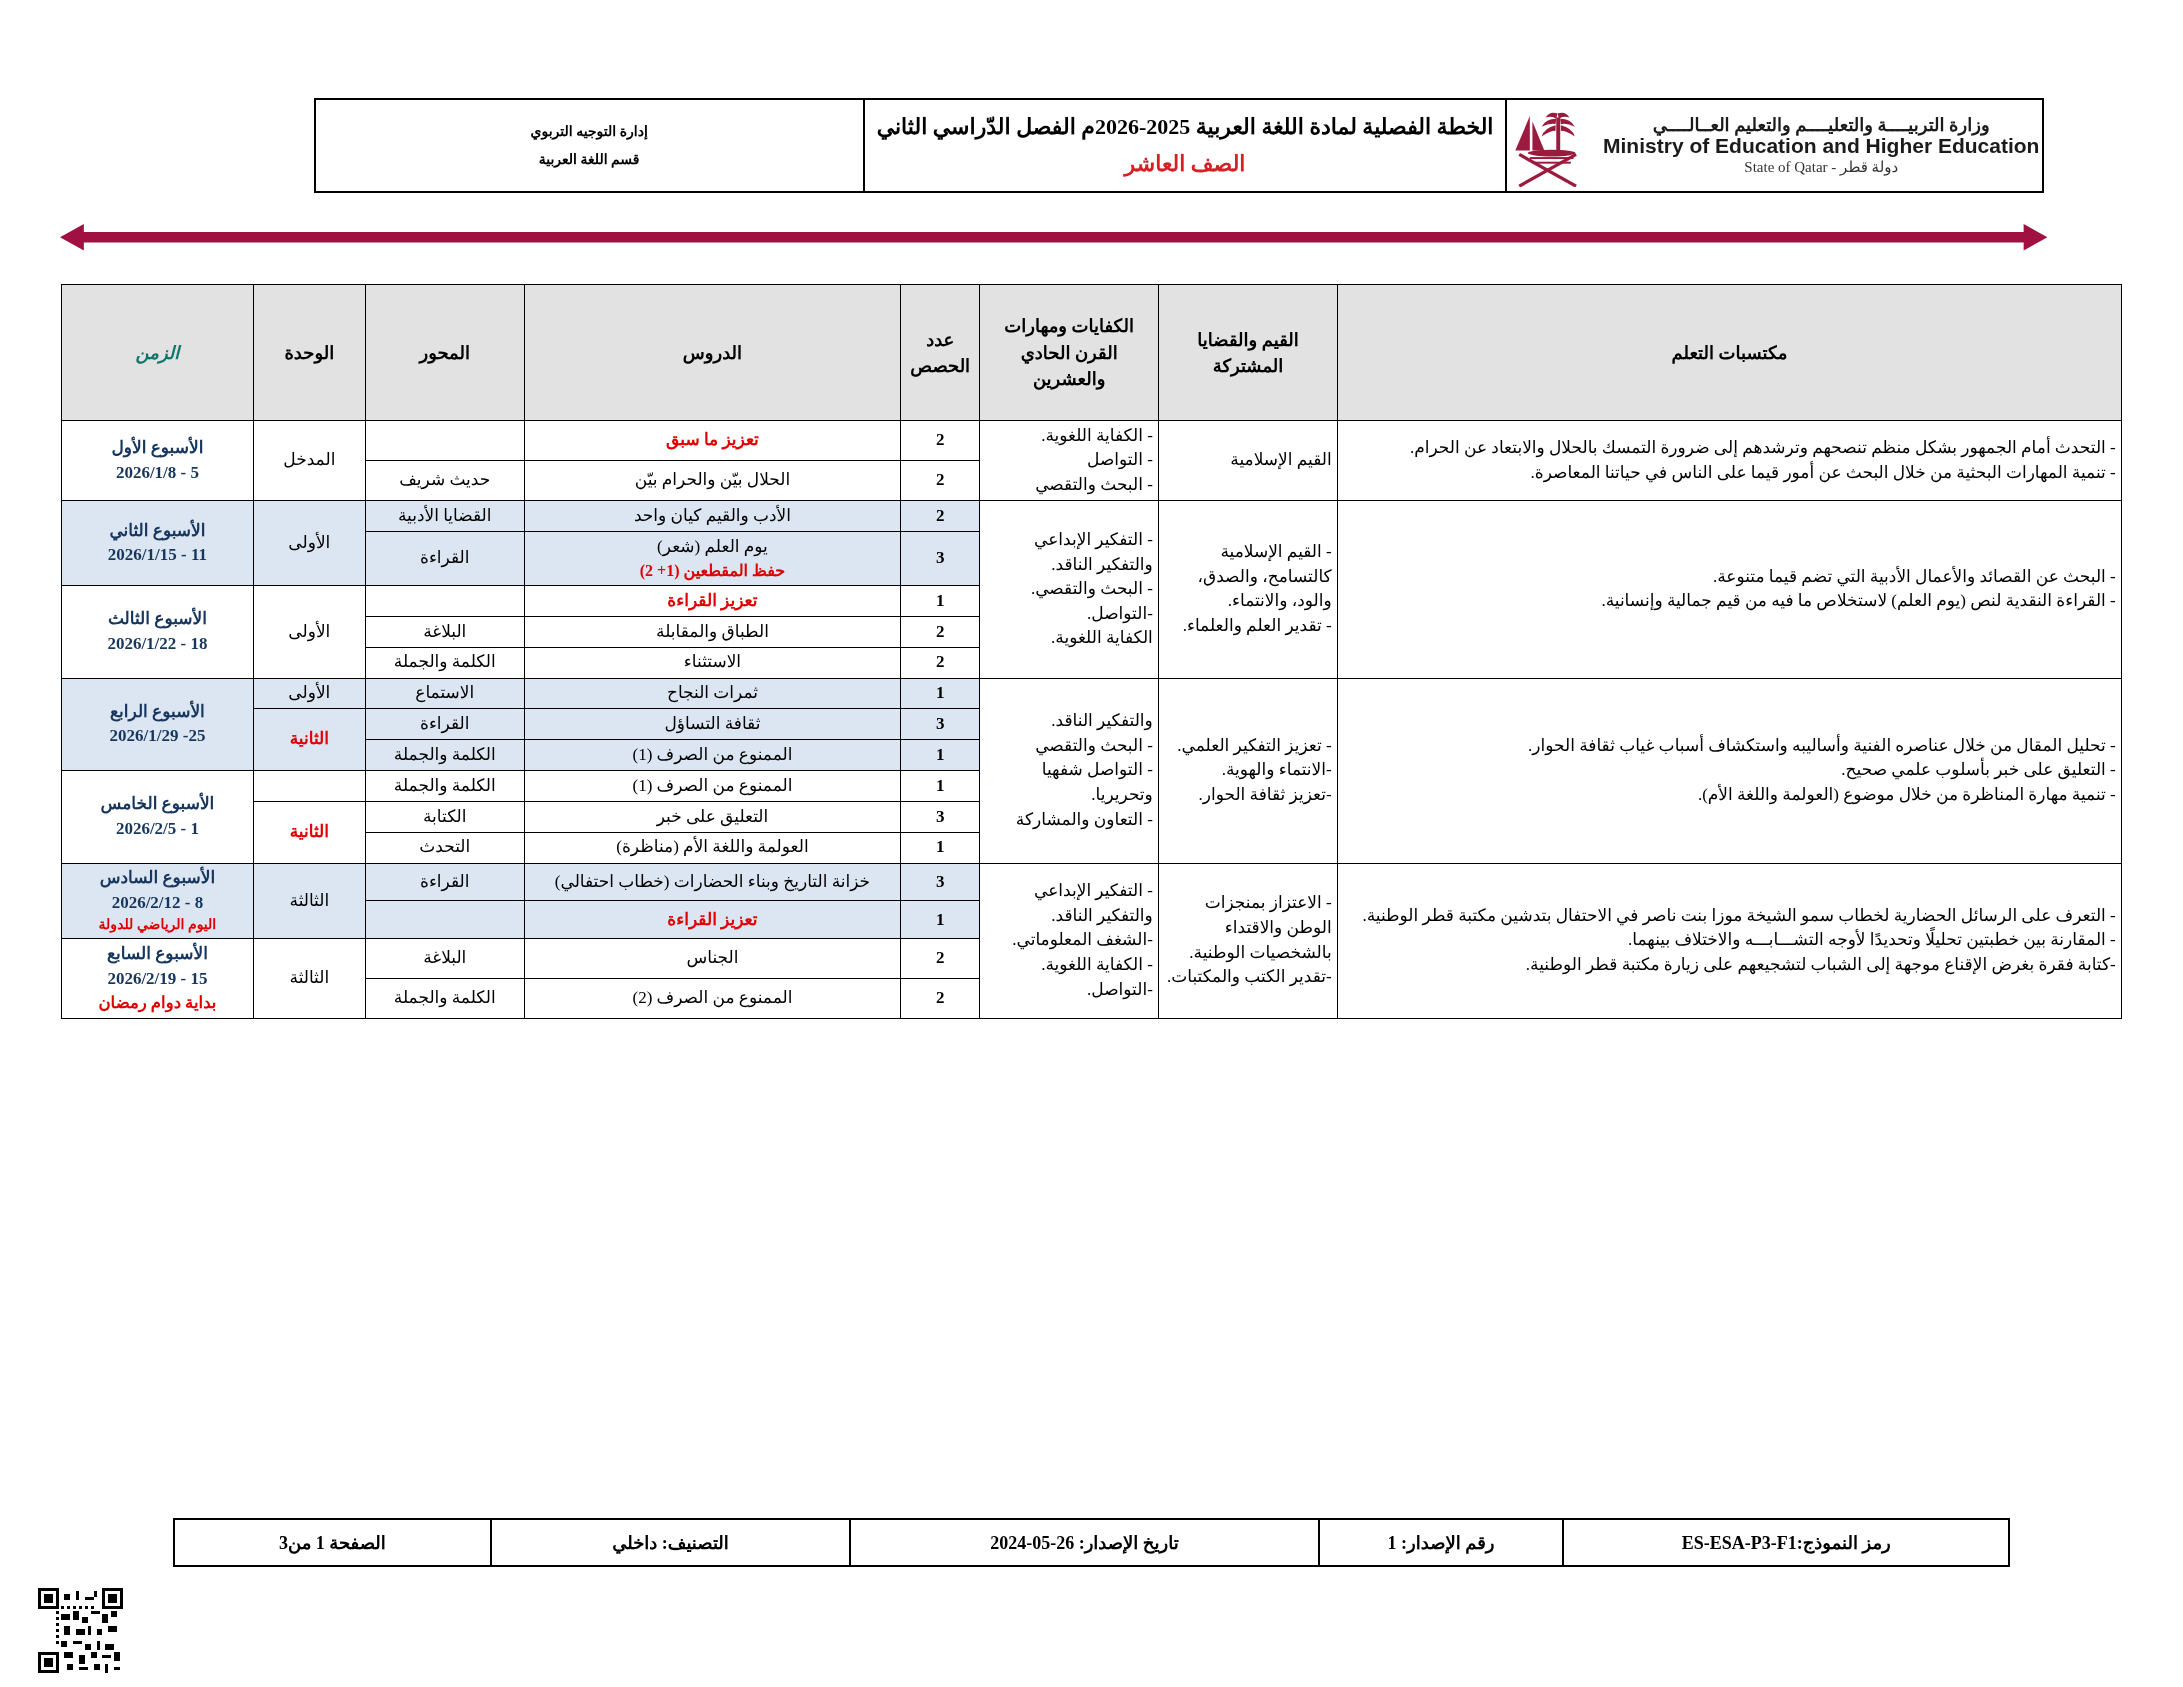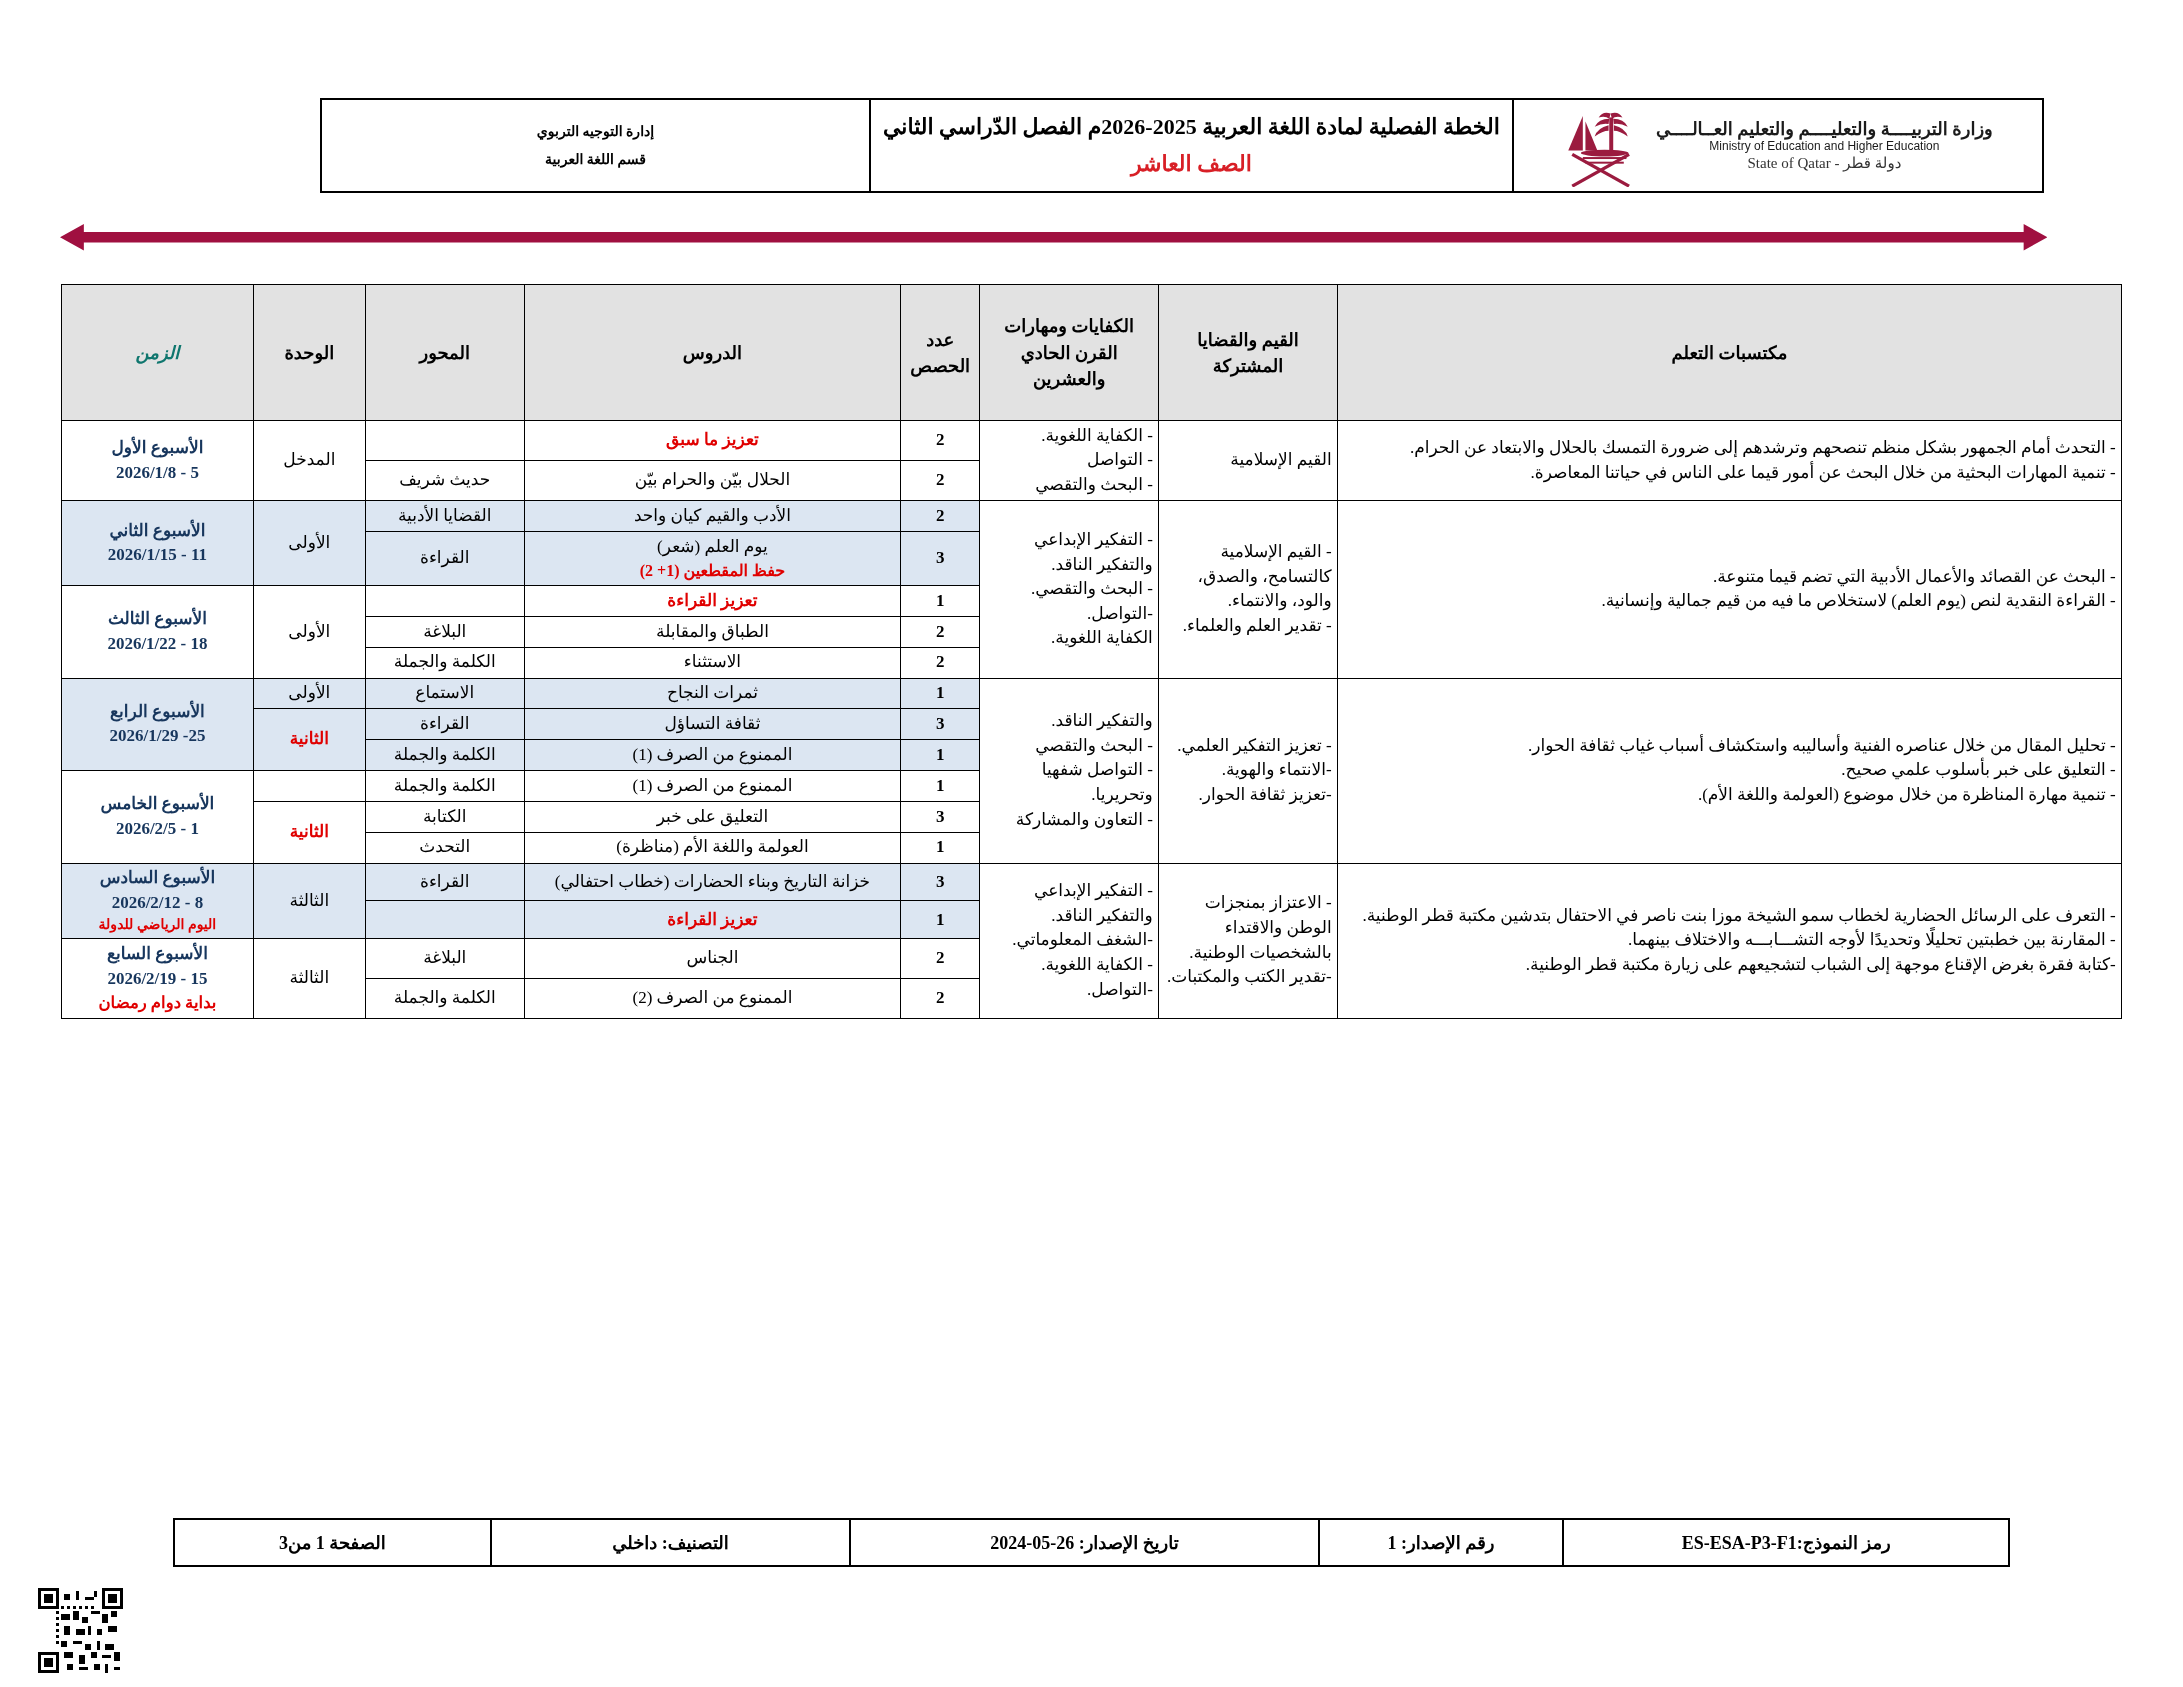--- a/index.html
+++ b/index.html
@@ -79,22 +79,22 @@
   .logo-text { text-align: center; line-height: 1.0; }
   .logo-ar {
     font-size: 18px;
     font-weight: bold;
     color: #1b1b1b;
     letter-spacing: 0.7px;
     white-space: nowrap;
   }
   .logo-en {
     font-family: "Liberation Sans", sans-serif;
-    font-size: 12px;
-    font-weight: normal;
+    font-size: 21px;
+    font-weight: bold;
     color: #1b1b1b;
     white-space: nowrap;
     margin-top: 1.3px;
   }
   .logo-sub {
     font-size: 15px;
     color: #333;
     margin-top: 4px;
     white-space: nowrap;
   }

